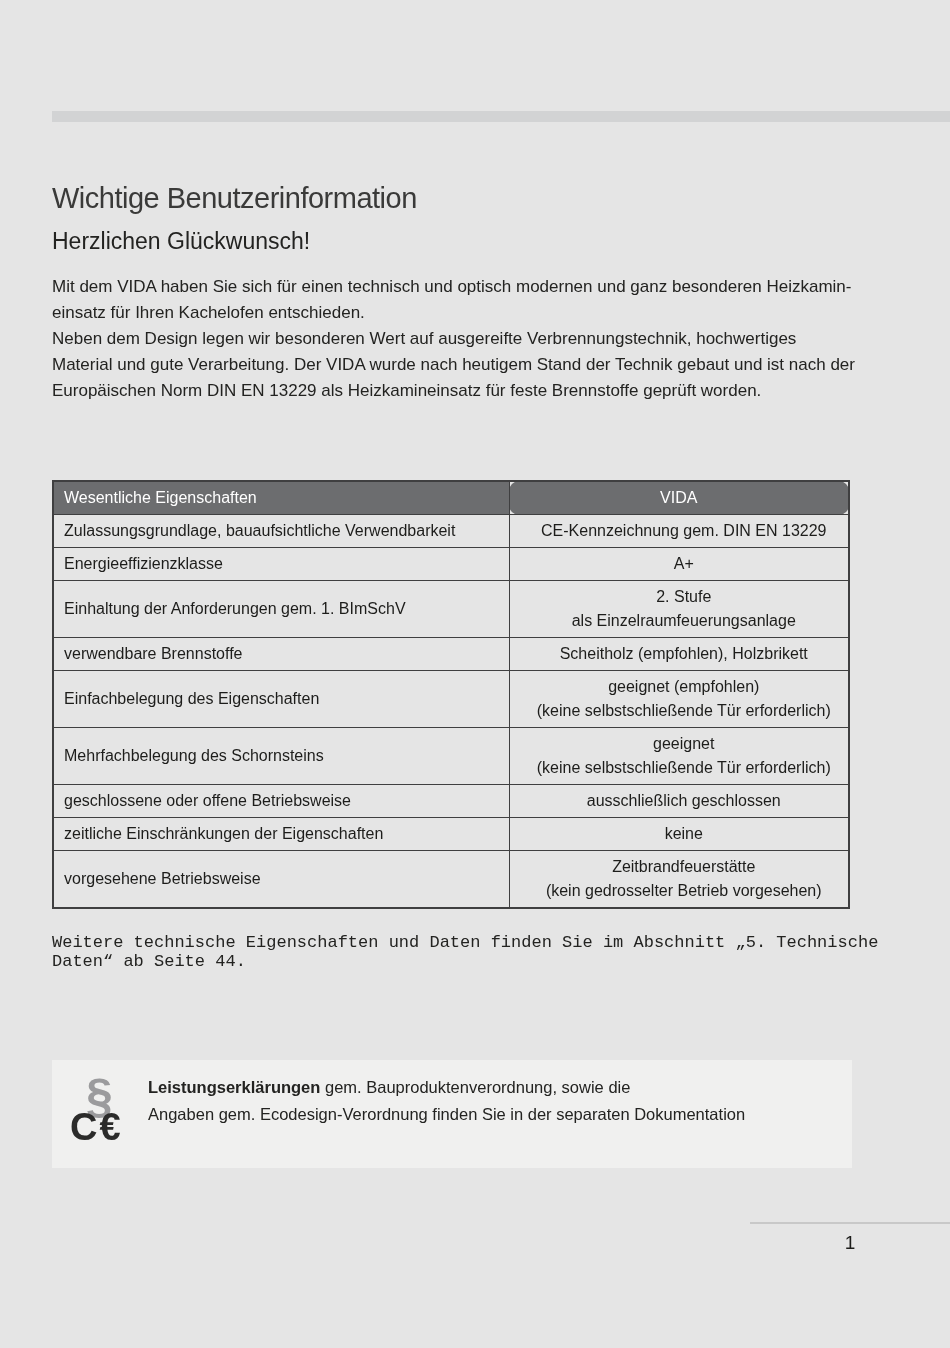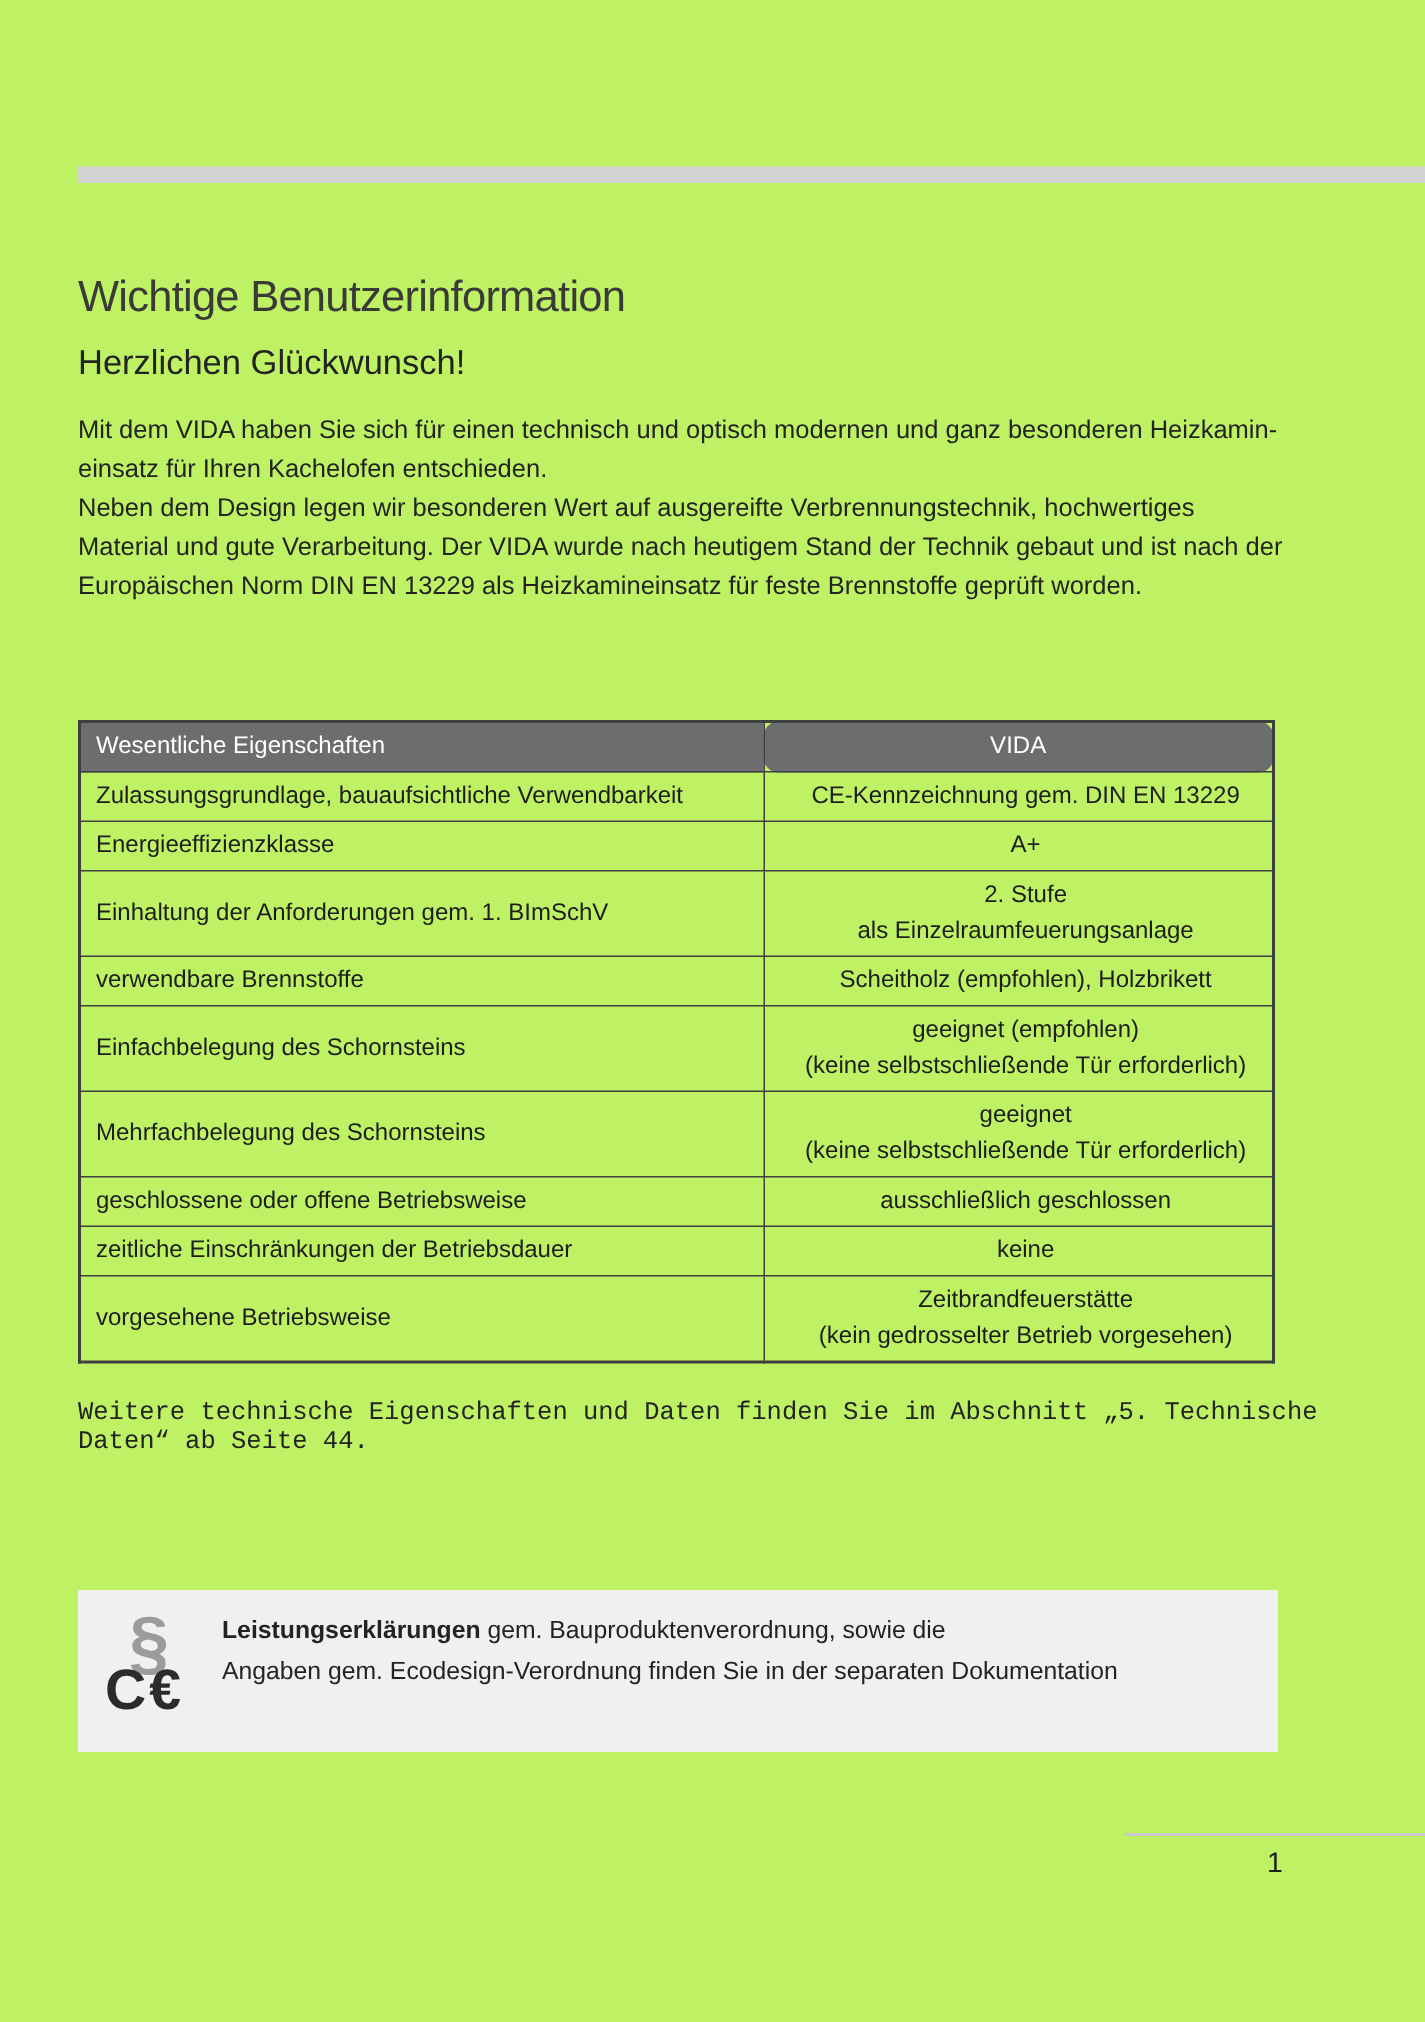--- a/index.html
+++ b/index.html
@@ -1,21 +1,21 @@
 <!DOCTYPE html>
 <html><head>
 <meta charset="utf-8">
 <style>
   html, body { margin: 0; padding: 0; background: #ffffff; }
   * { box-sizing: border-box; }
   .page {
     position: relative;
     width: 950px;
     height: 1348px;
-    background: #bef264;
+    background: #e5e5e5;
     font-family: "Liberation Sans", sans-serif;
     color: #1d1d1b;
     overflow: hidden;
   }
   .top-bar {
     position: absolute;
     left: 52px; top: 111px;
     width: 898px; height: 11px;
     background: #d2d3d4;
   }
@@ -159,35 +159,35 @@
       <tr>
         <td class="lbl">Einhaltung der Anforderungen gem. 1. BImSchV</td>
         <td class="val">2. Stufe
 als Einzelraumfeuerungsanlage</td>
       </tr>
       <tr>
         <td class="lbl">verwendbare Brennstoffe</td>
         <td class="val">Scheitholz (empfohlen), Holzbrikett</td>
       </tr>
       <tr>
-        <td class="lbl">Einfachbelegung des Schornsteins</td>
+        <td class="lbl">Einfachbelegung des Eigenschaften</td>
         <td class="val">geeignet (empfohlen)
 (keine selbstschließende Tür erforderlich)</td>
       </tr>
       <tr>
         <td class="lbl">Mehrfachbelegung des Schornsteins</td>
         <td class="val">geeignet
 (keine selbstschließende Tür erforderlich)</td>
       </tr>
       <tr>
         <td class="lbl">geschlossene oder offene Betriebsweise</td>
         <td class="val">ausschließlich geschlossen</td>
       </tr>
       <tr>
-        <td class="lbl">zeitliche Einschränkungen der Betriebsdauer</td>
+        <td class="lbl">zeitliche Einschränkungen der Eigenschaften</td>
         <td class="val">keine</td>
       </tr>
       <tr>
         <td class="lbl">vorgesehene Betriebsweise</td>
         <td class="val">Zeitbrandfeuerstätte
 (kein gedrosselter Betrieb vorgesehen)</td>
       </tr>
     </tbody>
   </table>
 

